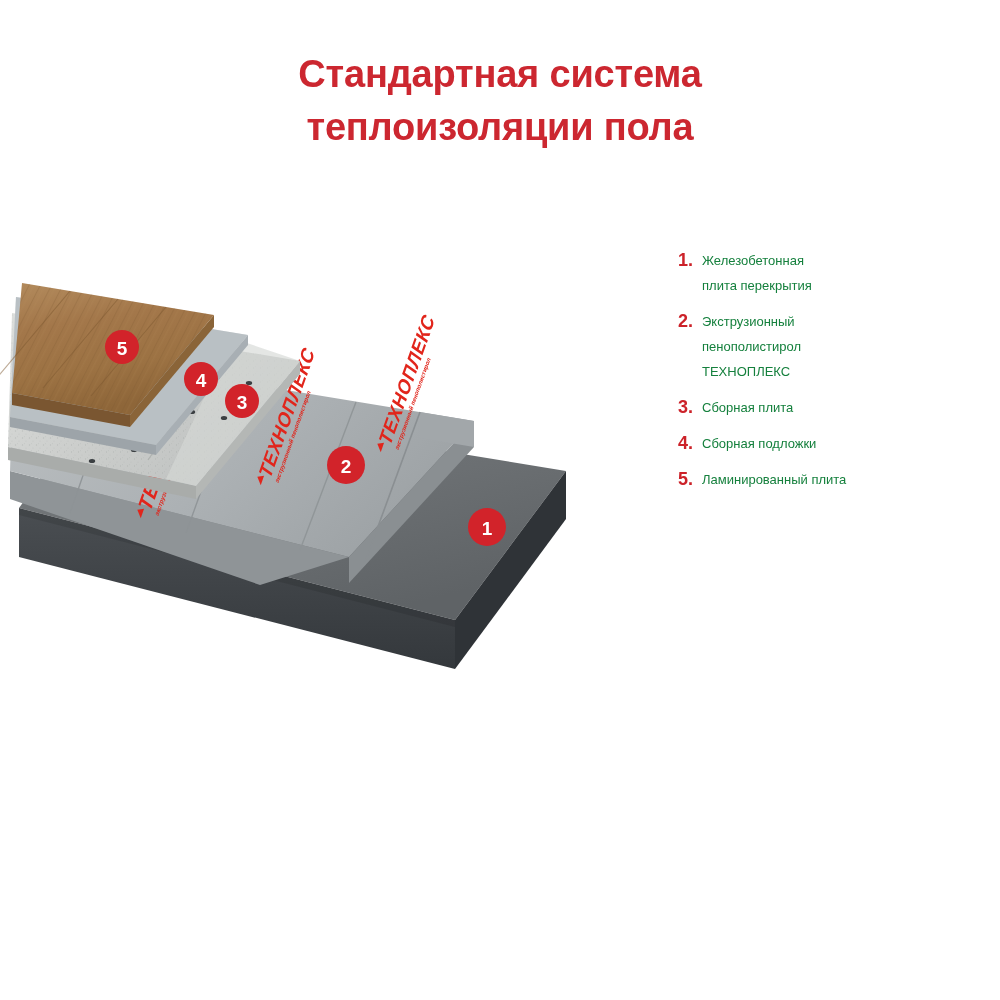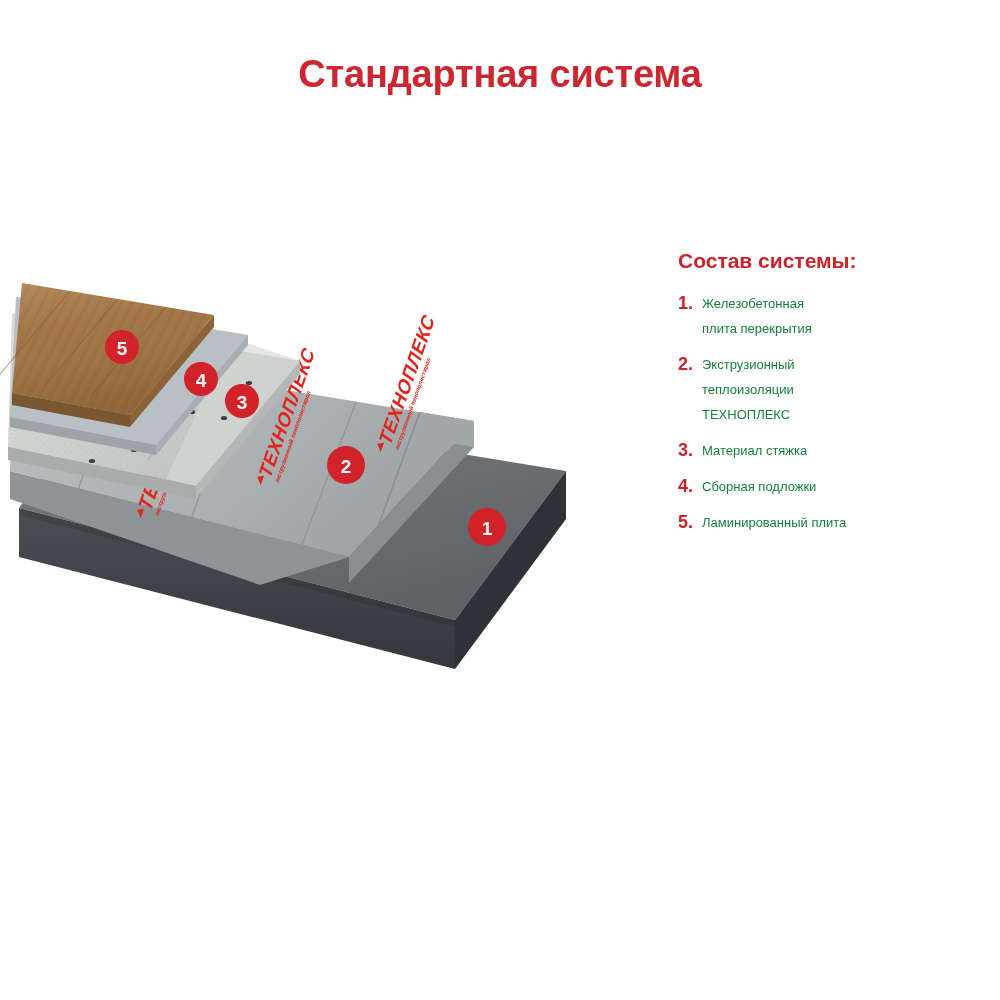--- a/index.html
+++ b/index.html
@@ -100,41 +100,41 @@
     fill: #E1251B;
     font-family: "Liberation Sans", sans-serif;
     font-weight: bold;
   }
 </style>
 </head>
 <body>
 
 <div id="title-block">
   <span class="title-line">Стандартная система</span>
+  <span class="title-line">теплоизоляции пола</span>
 </div>
 
 <div id="legend">
-  <div id="legend-heading">Состав системы:</div>
 
   <div class="legend-item">
     <span class="legend-num">1.</span>
     <span class="legend-text">Железобетонная
 плита перекрытия</span>
   </div>
 
   <div class="legend-item">
     <span class="legend-num">2.</span>
     <span class="legend-text">Экструзионный
-теплоизоляции
+пенополистирол
 ТЕХНОПЛЕКС</span>
   </div>
 
   <div class="legend-item">
     <span class="legend-num">3.</span>
-    <span class="legend-text">Материал стяжка</span>
+    <span class="legend-text">Сборная плита</span>
   </div>
 
   <div class="legend-item">
     <span class="legend-num">4.</span>
     <span class="legend-text">Сборная подложки</span>
   </div>
 
   <div class="legend-item">
     <span class="legend-num">5.</span>
     <span class="legend-text">Ламинированный плита</span>

